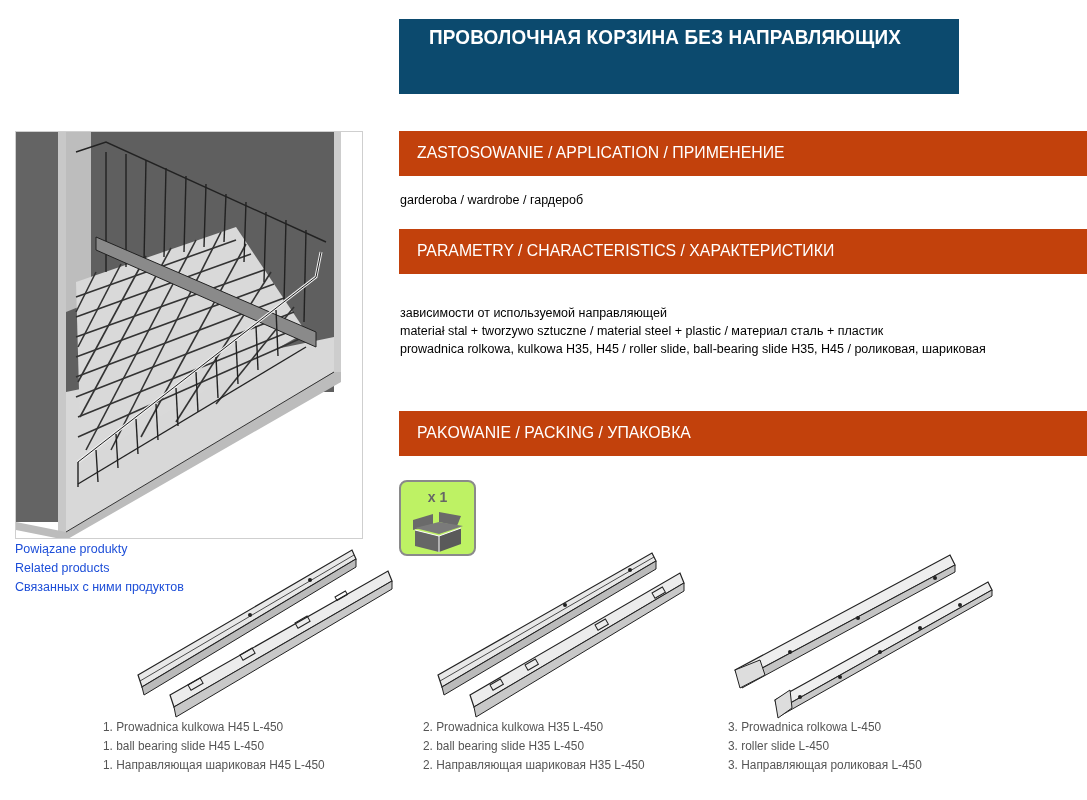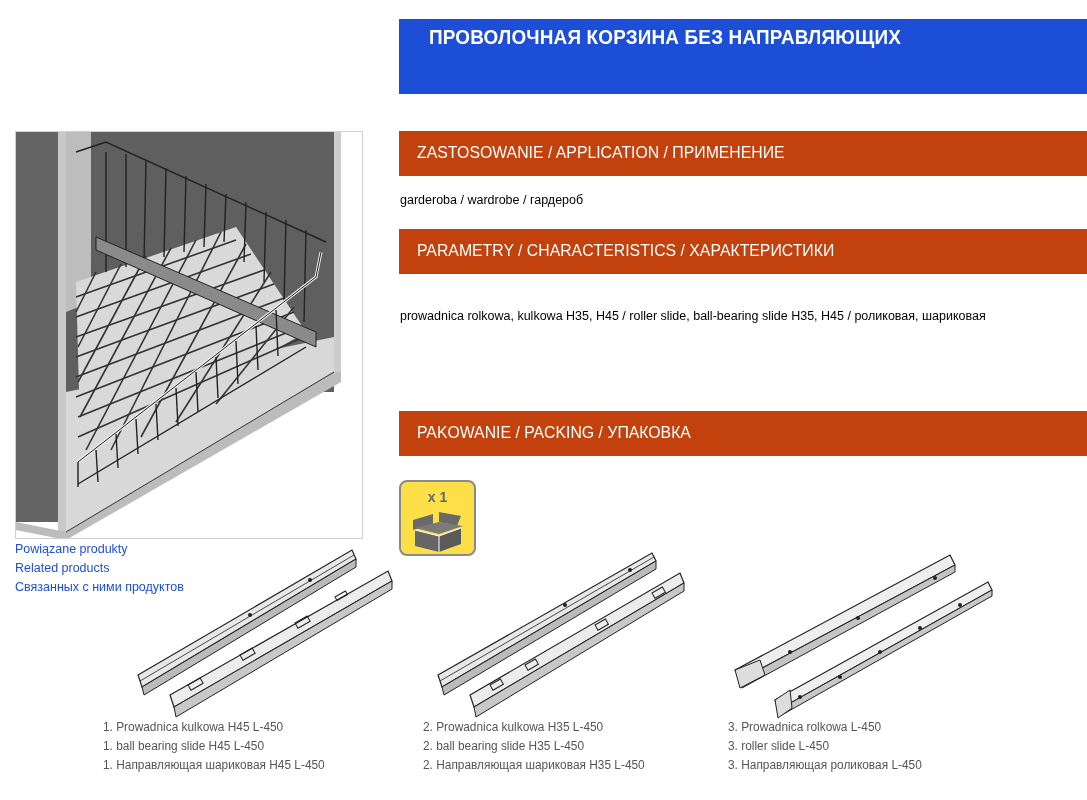--- a/index.html
+++ b/index.html
@@ -1,21 +1,21 @@
 <!DOCTYPE html>
 <html><head>
 <meta charset="utf-8">
 <style>
   * { box-sizing: border-box; margin: 0; padding: 0; }
   html, body { width: 1087px; height: 800px; background: #ffffff; overflow: hidden; }
   body { position: relative; font-family: "DejaVu Sans Condensed", "Liberation Sans", sans-serif; color: #555; }
 
   .title-bar {
-    position: absolute; left: 399px; top: 19px; width: 688px; height: 75px;
-    background: #1d4ed8;
+    position: absolute; left: 399px; top: 19px; width: 560px; height: 75px;
+    background: #0c4a6e;
   }
   .title-bar .title {
     position: absolute; left: 30px; top: 6px;
     color: #fff; font-family: "Liberation Sans", sans-serif; font-weight: bold;
     font-size: 21px; letter-spacing: 0.2px; transform: scaleX(0.9); transform-origin: left;
     white-space: nowrap;
   }
 
   .section-bar {
     position: absolute; left: 399px; width: 688px; height: 45px;
@@ -40,21 +40,21 @@
   }
 
   .related {
     position: absolute; left: 15px; top: 540px; font-family: "Liberation Sans", sans-serif;
     font-size: 12.5px; color: #1d4ed8; line-height: 19px;
   }
   .related span { display: block; }
 
   .pack-icon {
     position: absolute; left: 399px; top: 480px; width: 77px; height: 76px;
-    border: 2px solid #8a8a8a; border-radius: 8px; background: #fde047;
+    border: 2px solid #8a8a8a; border-radius: 8px; background: #bef264;
   }
   .pack-icon .qty {
     position: absolute; left: 0; right: 0; top: 7px; text-align: center;
     font-family: "Liberation Sans", sans-serif; font-weight: bold; font-size: 14px; color: #666;
   }
   .pack-icon svg { position: absolute; left: 8px; top: 26px; }
 
   .product { position: absolute; }
   .product svg { position: absolute; }
   .product .caption {
@@ -74,20 +74,22 @@
   <div class="label">ZASTOSOWANIE / APPLICATION / ПРИМЕНЕНИЕ</div>
 </div>
 <div class="body-text" style="top:193px;">
   <span class="line">garderoba / wardrobe / гардероб</span>
 </div>
 
 <div class="section-bar" style="top:229px;">
   <div class="label">PARAMETRY / CHARACTERISTICS / ХАРАКТЕРИСТИКИ</div>
 </div>
 <div class="body-text" style="top:306px;">
+  <span class="line">зависимости от используемой направляющей</span>
+  <span class="line gap">materiał stal + tworzywo sztuczne / material steel + plastic / материал сталь + пластик</span>
   <span class="line gap">prowadnica rolkowa, kulkowa H35, H45 / roller slide, ball-bearing slide H35, H45 / роликовая, шариковая</span>
 </div>
 
 <div class="section-bar" style="top:411px;">
   <div class="label">PAKOWANIE / PACKING / УПАКОВКА</div>
 </div>
 <div class="pack-icon">
   <div class="qty">x 1</div>
   <svg width="58" height="44" viewBox="0 0 58 44">
     <polygon points="4,12 24,6 24,16 4,22" fill="#6a6a6a"></polygon>

